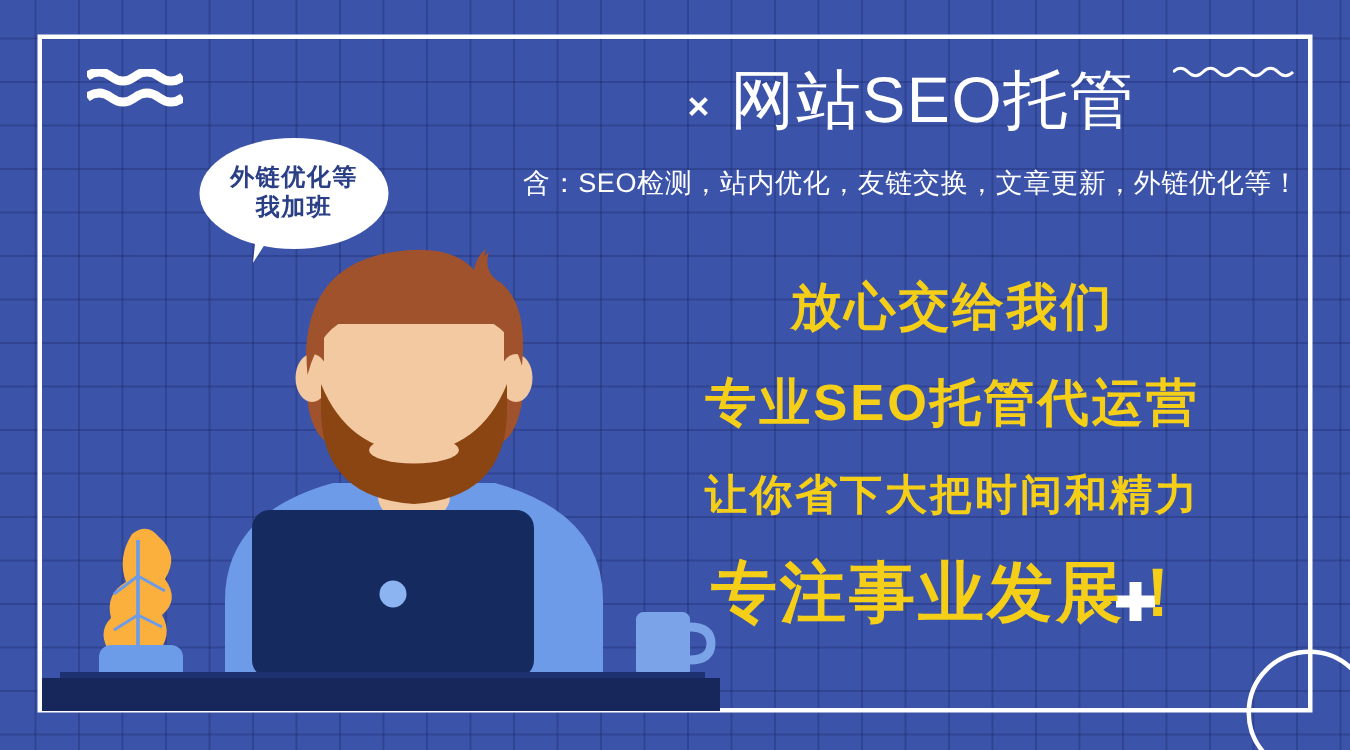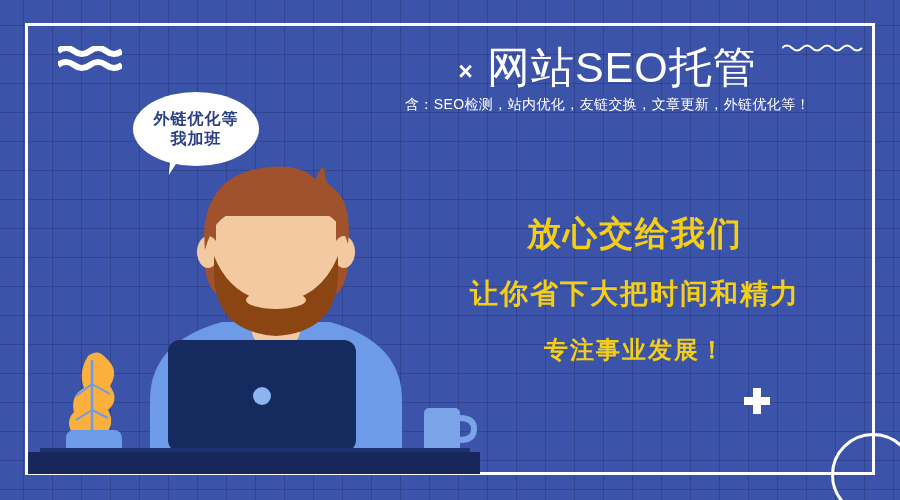--- a/index.html
+++ b/index.html
@@ -46,35 +46,35 @@
   }
   .title-x{
     color:#ffffff;font-size:25px;font-weight:bold;line-height:1;
     position:relative;top:4px;
   }
   .title{
     color:#ffffff;font-size:43px;font-weight:normal;letter-spacing:1px;
     line-height:1.08;white-space:nowrap;
   }
   .subtitle{
-    color:#ffffff;font-size:14px;margin-top:6px;white-space:nowrap;
+    color:#ffffff;font-size:18px;margin-top:20px;white-space:nowrap;
     letter-spacing:0.4px;
   }
   
   .slogans{
     position:absolute;left:400px;top:188px;width:470px;text-align:center;
   }
   .slogan{
     color:#f5cf17;font-size:34px;font-weight:bold;letter-spacing:2px;
     line-height:1;margin-bottom:30px;white-space:nowrap;
   }
-  .slogan.l1{font-size:34px;margin-top:28px;}
+  .slogan.l1{font-size:34px;}
   .slogan.l2{font-size:34px;}
   .slogan.l3{font-size:28px;}
-  .slogan.l4{font-size:24px;margin-bottom:0;}
+  .slogan.l4{font-size:44px;margin-bottom:0;}
   
   .bubble{
     position:absolute;left:133px;top:92px;width:126px;height:74px;
     background:#ffffff;border-radius:50%/50%;
     display:flex;flex-direction:column;align-items:center;justify-content:center;
   }
   .bubble span{
     color:#2a3f86;font-size:16px;font-weight:bold;line-height:1.25;
     letter-spacing:1px;
   }
@@ -116,20 +116,21 @@
   <div class="headline">
     <div class="title-row">
       <span class="title-x">×</span>
       <span class="title">网站SEO托管</span>
     </div>
     <div class="subtitle">含：SEO检测，站内优化，友链交换，文章更新，外链优化等！</div>
   </div>
 
   <div class="slogans">
     <div class="slogan l1">放心交给我们</div>
+    <div class="slogan l2">专业SEO托管代运营</div>
     <div class="slogan l3">让你省下大把时间和精力</div>
     <div class="slogan l4">专注事业发展！</div>
   </div>
 
   <svg class="scene" viewBox="0 0 900 500">
 
     <g>
       <path d="M150,465 L150,400 Q150,342 222,322 L330,322 Q402,342 402,400 L402,465 Z" fill="#6d9be8"></path>
     </g>
 

